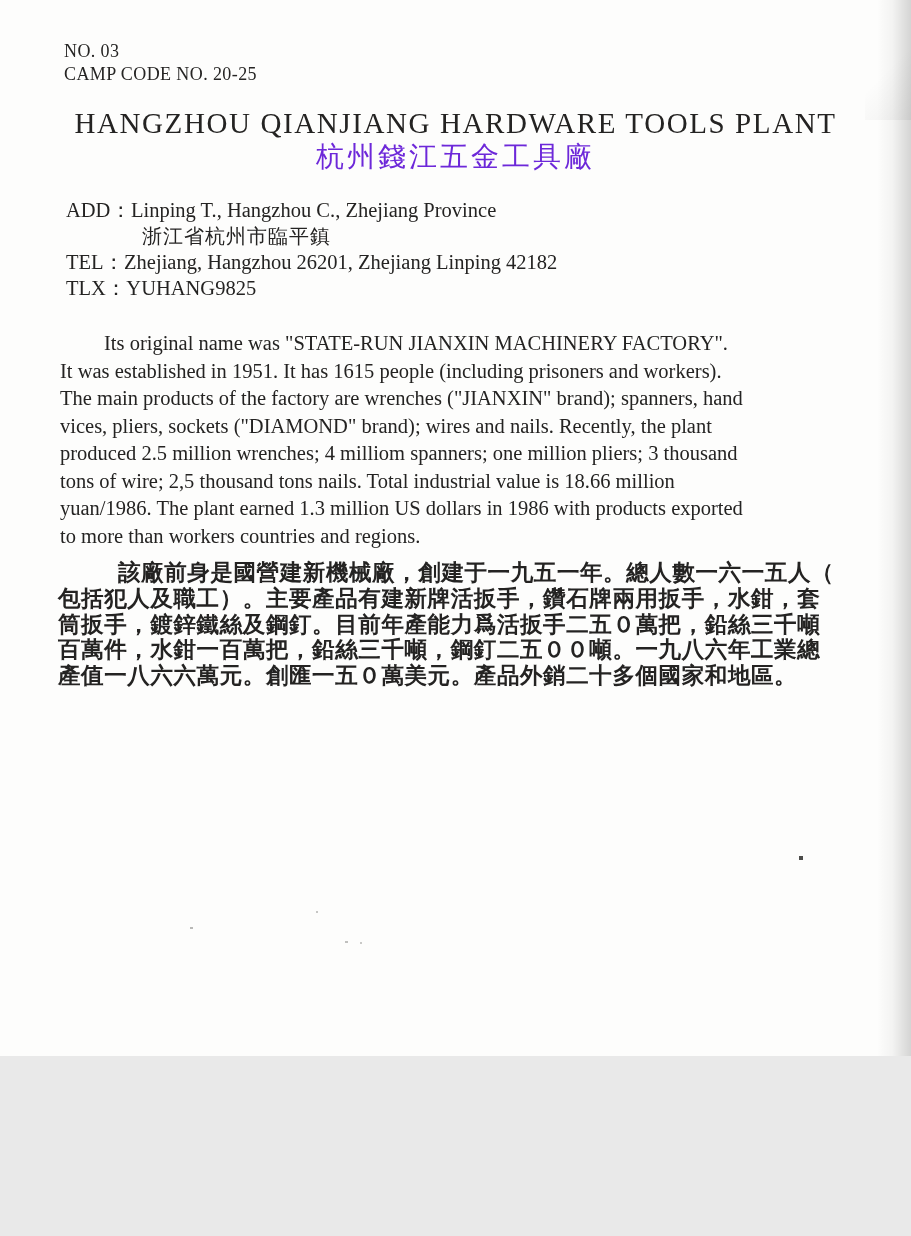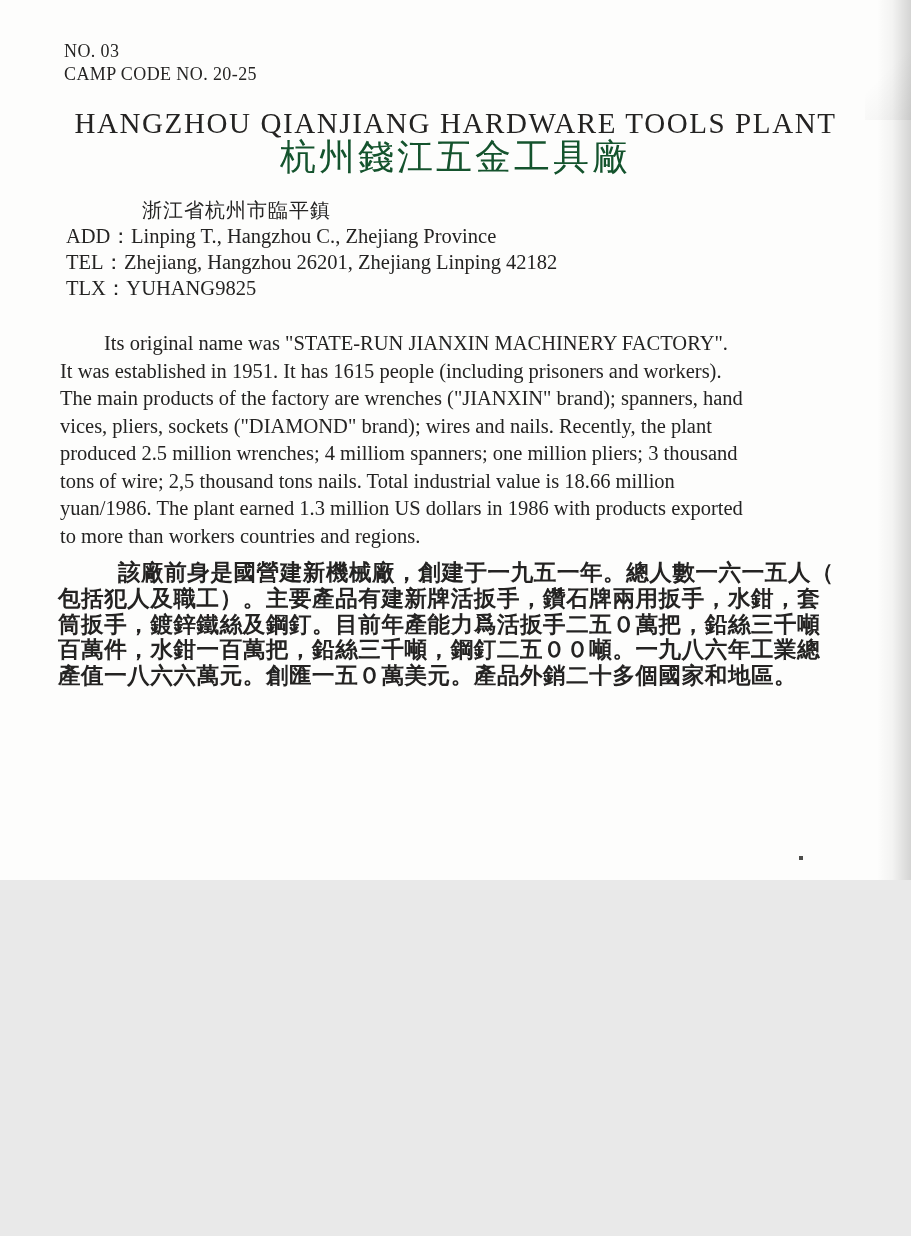--- a/index.html
+++ b/index.html
@@ -3,21 +3,21 @@
 <meta charset="utf-8">
 <style>
   html, body {
     margin: 0;
     padding: 0;
     background: #e9e9e9;
   }
   .scan-page {
     position: relative;
     width: 911px;
-    height: 880px;
+    height: 1056px;
     margin: 0 auto;
     background: #fdfdfc;
     overflow: hidden;
     color: #222120;
     font-family: "Liberation Serif", "DejaVu Serif", serif;
   }
   
   .edge-shadow {
     position: absolute;
     top: 0;
@@ -55,25 +55,25 @@
     text-align: center;
   }
   .title-en {
     font-size: 29px;
     letter-spacing: 1.6px;
     line-height: 30px;
     color: #242322;
     white-space: nowrap;
   }
   .title-zh {
-    font-size: 36px;
+    font-size: 28px;
     letter-spacing: 3px;
     line-height: 34px;
     margin-top: 2px;
-    color: #14532d;
+    color: #6d28d9;
   }
 
   .contact-block {
     position: absolute;
     left: 66px;
     top: 197px;
     font-size: 20.5px;
     line-height: 26px;
     color: #242322;
   }
@@ -141,22 +141,22 @@
     <div>NO. 03</div>
     <div>CAMP CODE NO. 20-25</div>
   </div>
 
   <div class="title-block">
     <div class="title-en">HANGZHOU QIANJIANG HARDWARE TOOLS PLANT</div>
     <div class="title-zh">杭州錢江五金工具廠</div>
   </div>
 
   <div class="contact-block">
+    <div class="contact-line">ADD：Linping T., Hangzhou C., Zhejiang Province</div>
     <div class="contact-line contact-zh">浙江省杭州市臨平鎮</div>
-    <div class="contact-line">ADD：Linping T., Hangzhou C., Zhejiang Province</div>
     <div class="contact-line">TEL：Zhejiang, Hangzhou 26201, Zhejiang Linping 42182</div>
     <div class="contact-line">TLX：YUHANG9825</div>
   </div>
 
   <div class="body-en">
     <div class="line indent">Its original name was "STATE-RUN JIANXIN MACHINERY FACTORY".</div>
     <div class="line">It was established in 1951. It has 1615 people (including prisoners and workers).</div>
     <div class="line">The main products of the factory are wrenches ("JIANXIN" brand); spanners, hand</div>
     <div class="line">vices, pliers, sockets ("DIAMOND" brand); wires and nails. Recently, the plant</div>
     <div class="line">produced 2.5 million wrenches; 4 milliom spanners; one million pliers; 3 thousand</div>

